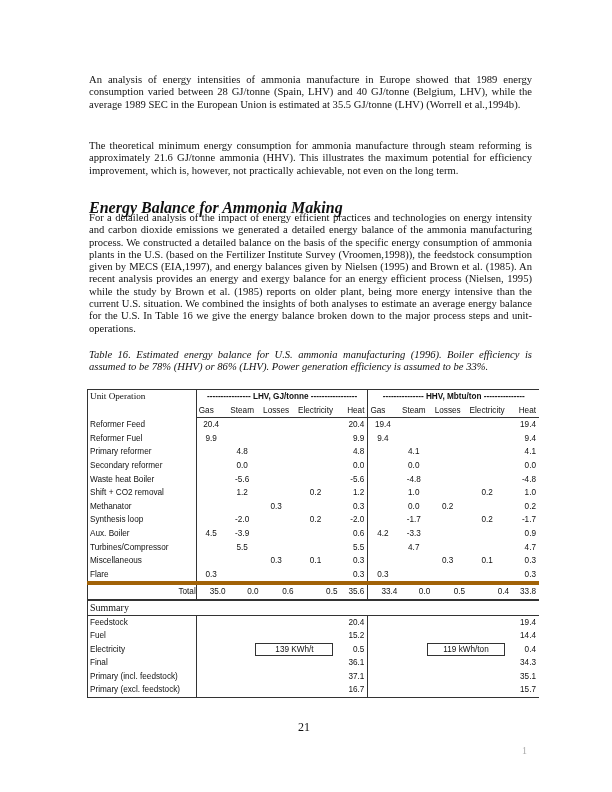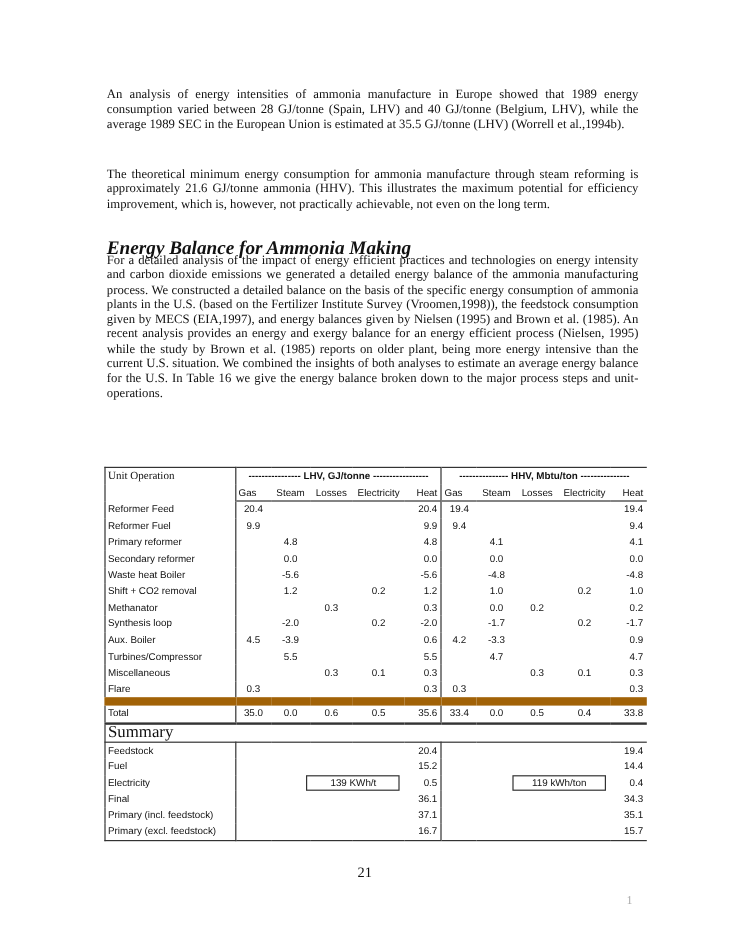--- a/index.html
+++ b/index.html
@@ -28,38 +28,39 @@
     .group-head { text-align: center; font-weight: bold; font-size: 8.2px; margin-left: 24px; }
     .sub-head td { border-bottom: 1px solid #333; }
     .num { text-align: center; }
     .c-gas { width: 27px; }
     .c-steam { width: 33px; }
     .c-loss { width: 35px; }
     .c-elec { width: 44px; }
     .c-heat { width: 27px; text-align: right; padding-right: 3px !important; }
     .sep { border-left: 1px solid #333; }
     .top-border td { border-top: 1px solid #333; }
-    .total-row td { border-top: 7px solid #a16207; border-bottom: 2px solid #333; }
-    .summary-row td { border-bottom: 1px solid #333; height: 15px; line-height: 15px; font-family: "Liberation Serif", serif; font-size: 14px; }
+    .total-row td { border-top: 4px solid #a16207; border-bottom: 2px solid #333; text-align: right; }
+    .summary-row td { border-bottom: 1px solid #333; height: 15px; line-height: 15px; font-family: "Liberation Serif", serif; font-size: 10px; }
     .summary-row td.label-col { border-right: none; }
     .last-row td { border-bottom: 1px solid #333; }
     .elec-box { display: inline-block; border: 1px solid #333; height: 11px; line-height: 11px; text-align: center; }
     .elec-box.lhv { width: 76px; }
     .elec-box.hhv { width: 76px; }
     .page-num { position: absolute; left: 298px; top: 720px; font-family: "Liberation Serif", serif; font-size: 12px; color: #111; }
     .sheet-num { position: absolute; left: 522px; top: 745px; font-family: "Liberation Serif", serif; font-size: 10px; color: #aaa; }
   </style>
 </head>
 <body>
 
 <div class="page">
   <p class="para p1">An analysis of energy intensities of ammonia manufacture in Europe showed that 1989 energy consumption varied between 28 GJ/tonne (Spain, LHV) and 40 GJ/tonne (Belgium, LHV), while the average 1989 SEC in the European Union is estimated at 35.5 GJ/tonne (LHV) (Worrell et al.,1994b).</p>
   <p class="para p2">The theoretical minimum energy consumption for ammonia manufacture through steam reforming is approximately 21.6 GJ/tonne ammonia (HHV). This illustrates the maximum potential for efficiency improvement, which is, however, not practically achievable, not even on the long term.</p>
   <p class="heading">Energy Balance for Ammonia Making</p>
   <p class="para p3">For a detailed analysis of the impact of energy efficient practices and technologies on energy intensity and carbon dioxide emissions we generated a detailed energy balance of the ammonia manufacturing process. We constructed a detailed balance on the basis of the specific energy consumption of ammonia plants in the U.S. (based on the Fertilizer Institute Survey (Vroomen,1998)), the feedstock consumption given by MECS (EIA,1997), and energy balances given by Nielsen (1995) and Brown et al. (1985). An recent analysis provides an energy and exergy balance for an energy efficient process (Nielsen, 1995) while the study by Brown et al. (1985) reports on older plant, being more energy intensive than the current U.S. situation. We combined the insights of both analyses to estimate an average energy balance for the U.S.  In Table 16 we give the energy balance broken down to the major process steps and unit-operations.</p>
+  <p class="para caption">Table 16. Estimated energy balance for U.S. ammonia manufacturing (1996). Boiler efficiency is assumed to be 78% (HHV) or 86% (LHV). Power generation efficiency is assumed to be 33%.</p>
 
   <table class="energy">
     <tbody id="tbody">
       <tr class="top-border">
         <td class="label-col unitop-head" rowspan="2">Unit Operation</td>
         <td class="group-head" colspan="5">---------------- LHV, GJ/tonne  -----------------</td>
         <td class="group-head sep" colspan="5">--------------- HHV, Mbtu/ton  ---------------</td>
       </tr>
       <tr class="sub-head">
         <td class="c-gas" style="padding-left:2px">Gas</td>

